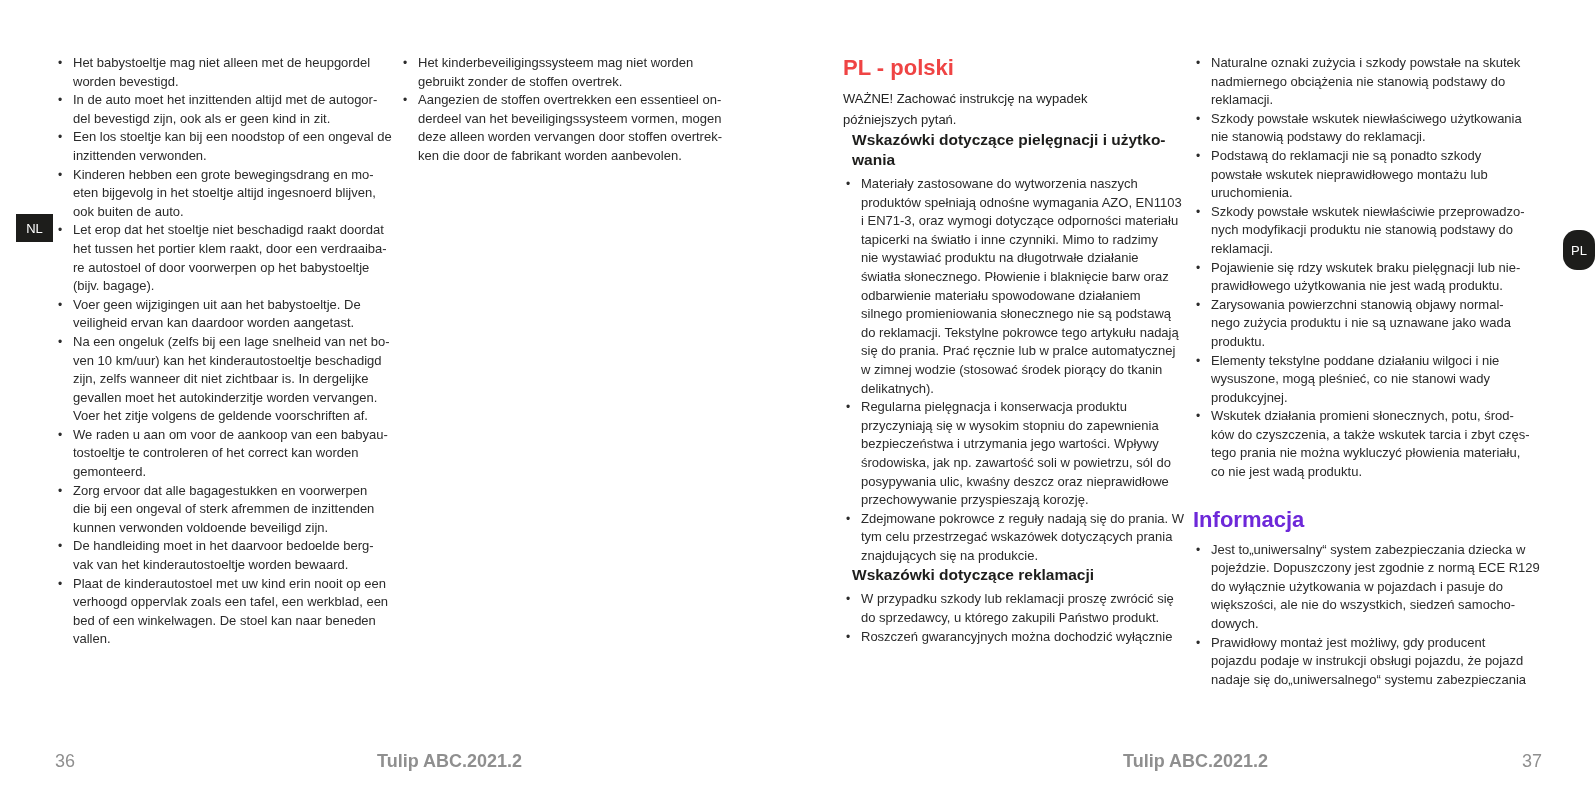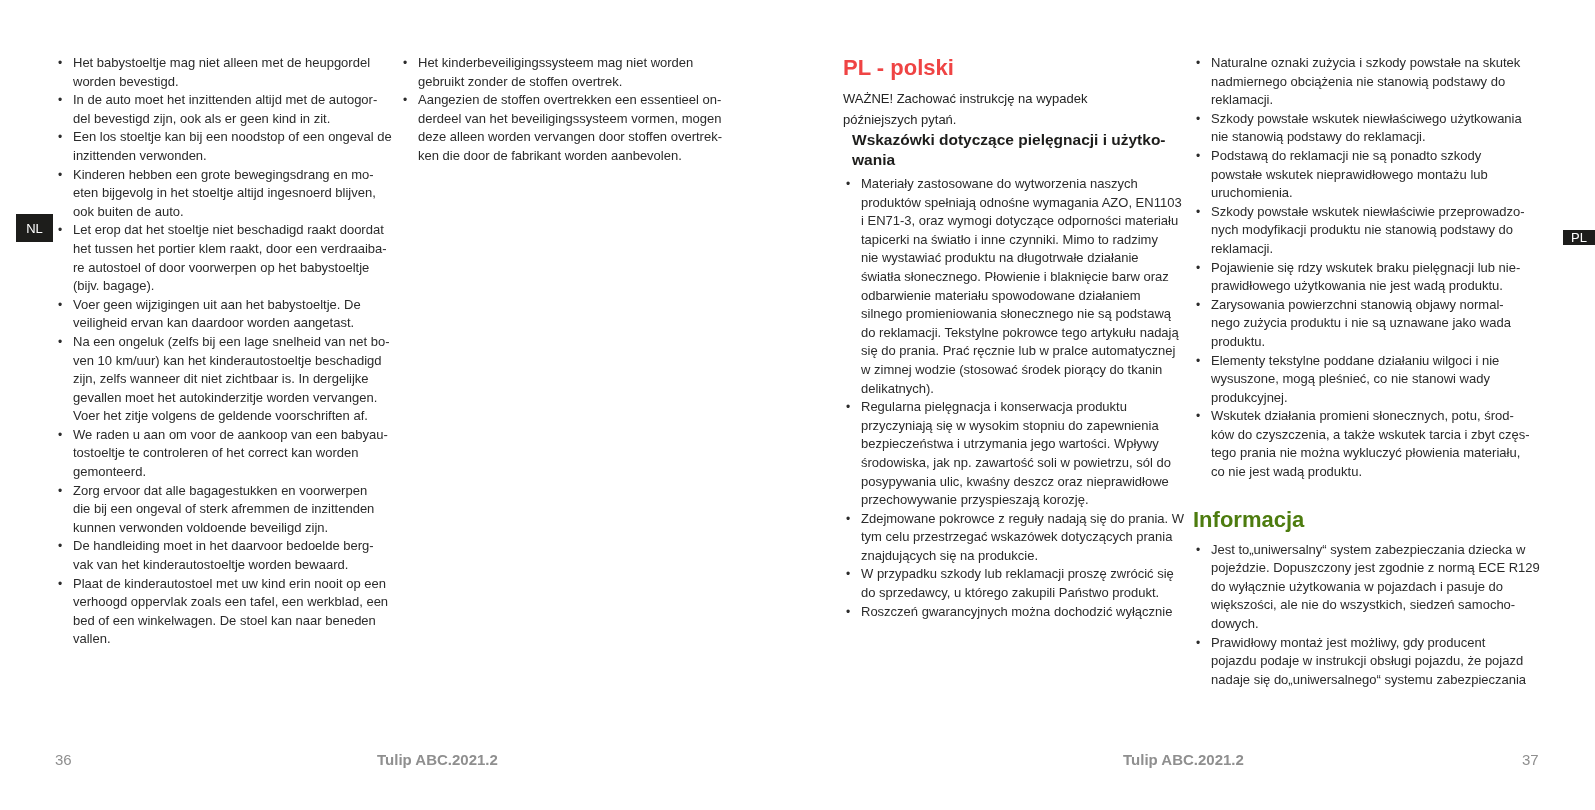--- a/index.html
+++ b/index.html
@@ -10,28 +10,28 @@
   .col { position:absolute; font-size:13px; line-height:18.6px; }
   .cont { margin:0 0 0 15px; white-space:pre-line; }
   .li { display:flex; }
   .bullet { flex:0 0 15px; padding-left:3px; font-size:12px; }
   .btext { flex:1; white-space:pre-line; }
   h1.doc { font-size:22px; font-weight:bold; color:#ef4444; margin:0 0 7px 0; line-height:26px; }
   .intro { font-size:13px; line-height:21px; margin:0; white-space:pre-line; color:#242424; }
   h2.doc { font-size:15.5px; font-weight:bold; color:#1d1d1b; line-height:20px; margin:0 0 5px 9px; white-space:pre-line; }
   .gap-sec1 { margin-top:40px; }
   .gap-sec2 { margin-top:27px; }
-  h1.info { font-size:22px; font-weight:bold; color:#4d7c0f; margin:25px 0 8px 0; line-height:26px; }
+  h1.info { font-size:22px; font-weight:bold; color:#6d28d9; margin:25px 0 8px 0; line-height:26px; }
   .tab {
     position:absolute; background:#1d1d1b; color:#ffffff; font-size:13px;
     display:flex; align-items:center; justify-content:center;
   }
   .tab-nl { left:16px; top:214px; width:37px; height:28px; }
-  .tab-pl { left:1563px; top:230px; width:32px; height:15px; }
-  .footer-item { position:absolute; top:751px; font-size:15px; color:#8f8f8f; }
+  .tab-pl { left:1563px; top:230px; width:32px; height:40px;border-radius:14px; }
+  .footer-item { position:absolute; top:751px; font-size:18px; color:#8f8f8f; }
   .doc-ref { font-weight:bold; }
   .fpos-36 { left:55px; }
   .fpos-ldoc { left:377px; }
   .fpos-rdoc { left:1123px; }
   .fpos-37 { left:1522px; }
 </style>
 </head>
 <body>
 
 <div class="canvas">
@@ -154,20 +154,21 @@
 posypywania ulic, kwaśny deszcz oraz nieprawidłowe
 przechowywanie przyspieszają korozję.</span>
         </div>
         <div class="li">
           <span class="bullet">•</span>
           <span class="btext">Zdejmowane pokrowce z reguły nadają się do prania. W
 tym celu przestrzegać wskazówek dotyczących prania
 znajdujących się na produkcie.</span>
         </div>
       </div>
+    <h2 class="doc gap-sec2">Wskazówki dotyczące reklamacji</h2>
     <div>
         <div class="li">
           <span class="bullet">•</span>
           <span class="btext">W przypadku szkody lub reklamacji proszę zwrócić się
 do sprzedawcy, u którego zakupili Państwo produkt.</span>
         </div>
         <div class="li">
           <span class="bullet">•</span>
           <span class="btext">Roszczeń gwarancyjnych można dochodzić wyłącznie</span>
         </div>

